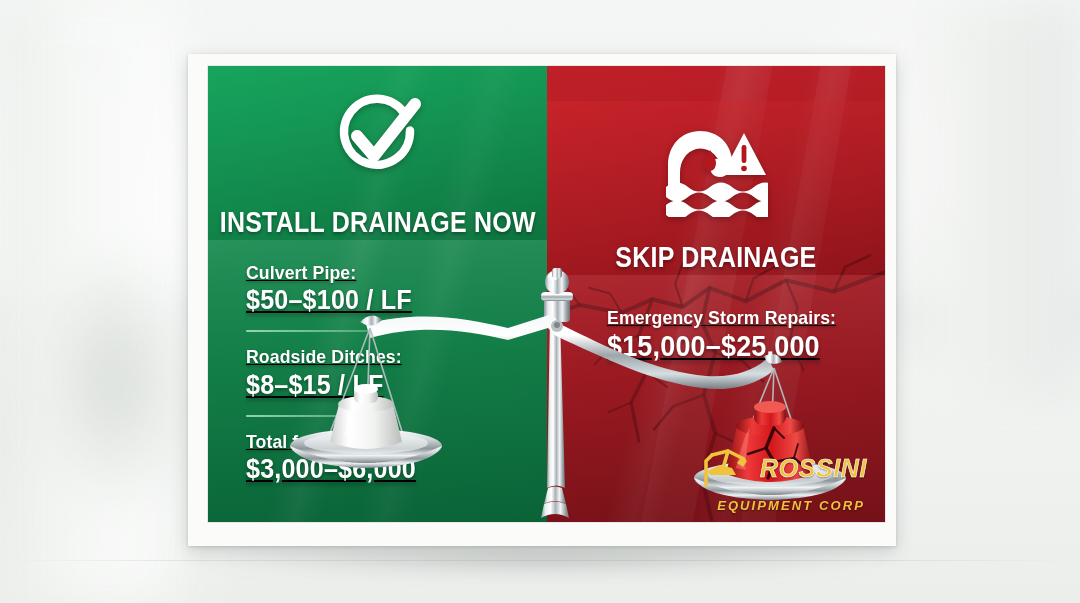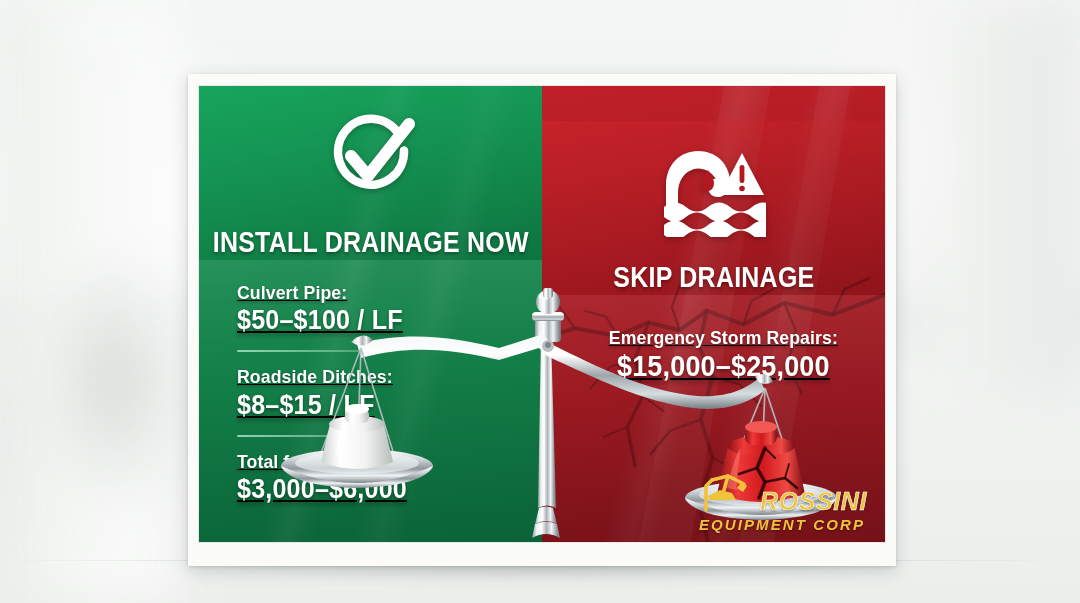--- a/index.html
+++ b/index.html
@@ -51,24 +51,24 @@
   
   #board-shadow {
     position: absolute;
     left: 198px; top: 548px;
     width: 688px; height: 26px;
     background: radial-gradient(ellipse at 50% 40%, rgba(90,100,95,.32) 0%, rgba(90,100,95,0) 72%);
     filter: blur(9px);
   }
   #board {
     position: absolute;
-    left: 188px; top: 74px;
+    left: 188px; top: 54px;
     width: 708px; height: 492px;
     background: #fbfbfa;
-    padding: 12px 11px 24px 11px;
+    padding: 12px 11px 24px 20px;
     box-sizing: border-box;
     box-shadow: 0 5px 16px rgba(70,80,76,.22), 0 1px 3px rgba(70,80,76,.2);
   }
   #panels {
     position: relative;
     width: 100%;
     height: 100%;
     display: flex;
     overflow: hidden;
     box-shadow: 0 0 0 1px rgba(0,0,0,.08);
@@ -139,21 +139,21 @@
   #title-red   { margin-top: 20px; }
 
   
   .stats {
     position: relative;
     z-index: 4;
     padding: 22px 0 0 0;
     box-sizing: border-box;
   }
   .stats-left  { padding-left: 38px;  padding-right: 170px; text-align: left; }
-  .stats-right { padding-left: 60px;  padding-right: 22px;  text-align: center; padding-top: 32px; }
+  .stats-right { padding-left: 60px;  padding-right: 22px;  text-align: left; padding-top: 32px; }
 
   .stat { margin-bottom: 6px; text-decoration: underline; }
   .stat-label {
     color: #ffffff;
     font-size: 19px;
     font-weight: 700;
     line-height: 1.18;
     letter-spacing: .1px;
     transform: scaleX(.93);
     transform-origin: left center;
@@ -194,39 +194,39 @@
   
   #logo {
     position: absolute;
     right: 18px;
     bottom: 10px;
     z-index: 7;
     display: flex;
     flex-direction: column;
     align-items: flex-end;
   }
-  #logo-mark-row { display: flex; align-items: flex-end; gap: 12px; }
+  #logo-mark-row { display: flex; align-items: center; gap: 12px; }
   #logo-word {
     color: #f0c33c;
     font-size: 25px;
     font-weight: 700;
     font-style: italic;
     letter-spacing: .6px;
     line-height: 1;
     text-shadow: 0 1px 2px rgba(0,0,0,.45);
     -webkit-text-stroke: 0.6px #ffffff;
   }
   #logo-sub {
     color: #f0c33c;
-    font-size: 15px;
+    font-size: 13px;
     font-weight: 700;
     font-style: italic;
     letter-spacing: 2.1px;
     line-height: 1;
-    margin-top: 3px;
+    margin-top: 10px;
     margin-right: 2px;
     text-shadow: 0 1px 2px rgba(0,0,0,.45);
   }
 
   
   #seam {
     position: absolute;
     left: 50%; top: 0;
     width: 3px; height: 100%;
     margin-left: -1.5px;

